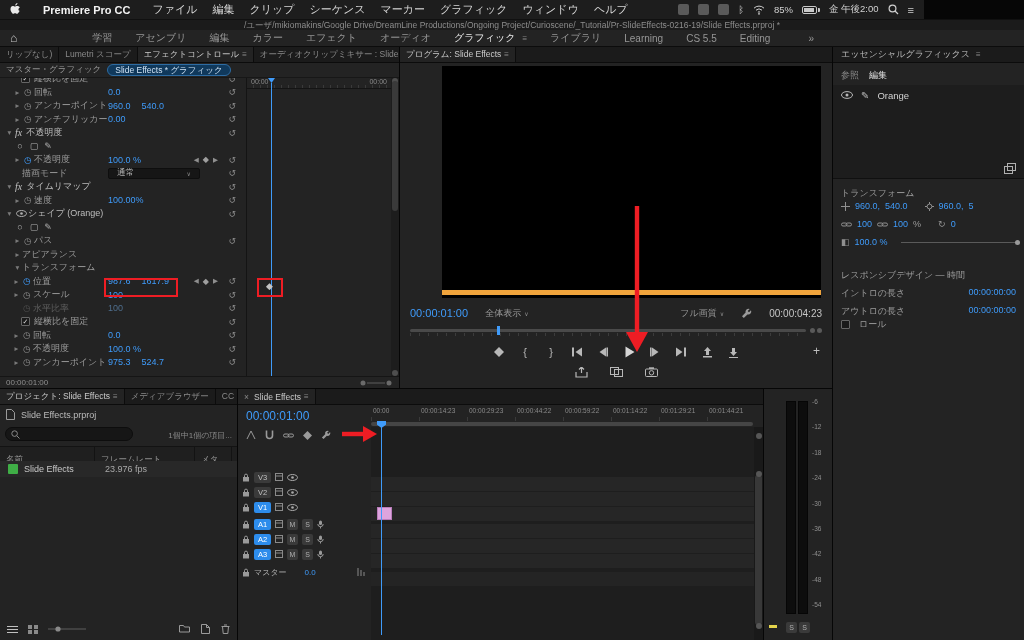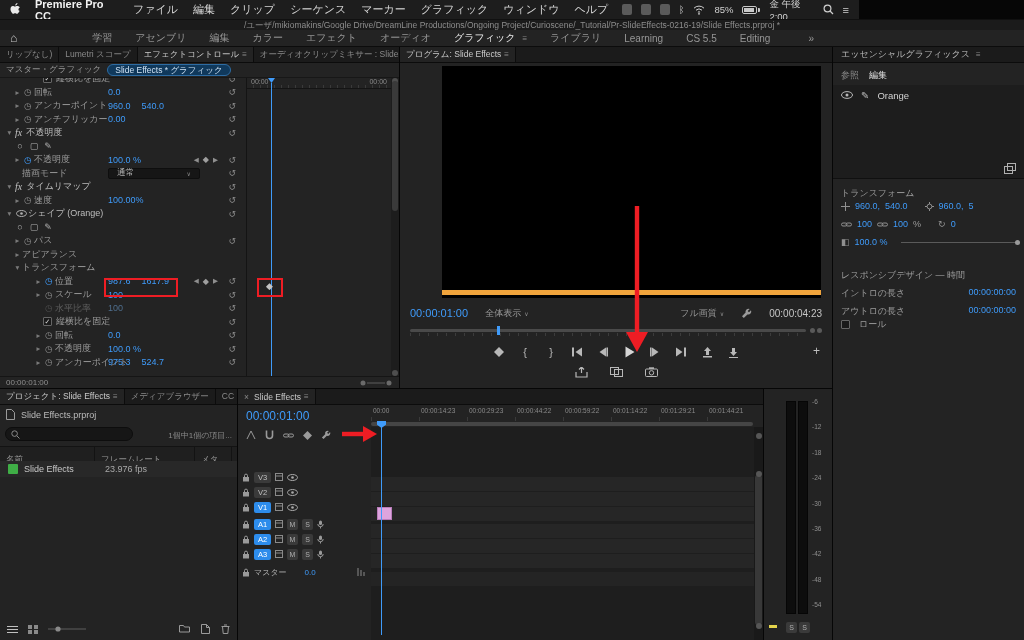--- a/index.html
+++ b/index.html
@@ -2,21 +2,21 @@
 <html><head>
 <meta charset="utf-8">
 <style>
 *{margin:0;padding:0;box-sizing:border-box}
 html,body{width:1024px;height:640px}
 body{position:relative;background:#060606;font-family:"Liberation Sans","DejaVu Sans",sans-serif;color:#a8a8a8;overflow:hidden;font-size:10px}
 svg{display:block}
 .panel{position:absolute;background:#232323;overflow:hidden}
 
 
-#menubar{position:absolute;left:0;top:0;width:859px;height:19px;background:#1d1d1d;display:flex;align-items:center;padding:0 10px;gap:14px;font-size:11px;color:#d6d6d6;z-index:10}
+#menubar{position:absolute;left:0;top:0;width:924px;height:19px;background:#1d1d1d;display:flex;align-items:center;padding:0 10px;gap:22px;font-size:11px;color:#d6d6d6;z-index:10}
 #menubar .app{font-weight:bold;color:#f2f2f2}
 .mb-items{display:flex;gap:15px;white-space:nowrap}
 #menubar .right{margin-left:auto;display:flex;align-items:center;gap:9px;font-size:9.5px;color:#d0d0d0}
 .statico{width:11px;height:11px;border-radius:2px;background:#6f6f6f;opacity:.75;display:inline-block}
 .batt{display:inline-flex;align-items:center;gap:1px}
 .batt .shell{width:15px;height:8px;border:1px solid #c8c8c8;border-radius:2px;position:relative}
 .batt .shell i{position:absolute;left:1px;top:1px;bottom:1px;width:10px;background:#c8c8c8}
 .batt .nub{width:2px;height:4px;background:#c8c8c8;border-radius:0 1px 1px 0}
 
 
@@ -34,21 +34,21 @@
 .tab.active{background:#232323;color:#cacaca}
 .pmenu{font-size:8px;color:#8a8a8a}
 
 
 #ec{left:0;top:47px;width:399px;height:341px}
 #ec .ec-header{height:15px;display:flex;align-items:center;gap:6px;padding:0 6px;font-size:8.5px;color:#9a9a9a;border-bottom:1px solid #171717}
 .clip-pill{background:#10395c;border:1px solid #2d6ca3;border-radius:7px;color:#cfe2f4;padding:0 7px;height:12px;line-height:10px;display:flex;align-items:center}
 #ec-rows{position:absolute;left:0;top:31px;width:246px;bottom:12px;overflow:hidden}
 .ec-row{height:13.5px;position:relative;display:flex;align-items:center;font-size:9px;color:#9c9c9c;white-space:nowrap}
 .ec-row.clip{margin-top:-6px}
-.ec-row.ind1{padding-left:5px}.ec-row.ind2{padding-left:13px}.ec-row.ind3{padding-left:34px}
+.ec-row.ind1{padding-left:5px}.ec-row.ind2{padding-left:13px}.ec-row.ind3{padding-left:12px}
 .ec-row .tri{width:9px;color:#7a7a7a;font-size:7.5px;text-align:center}
 .ec-row .sw{width:12px;font-size:9px;color:#8a8a8a;text-align:center}
 .ec-row .sw.on{color:#3f9bfa}
 .ec-row .fxb{font-style:italic;font-family:"Liberation Serif","DejaVu Serif",serif;color:#c2c2c2;margin:0 4px 0 1px;font-size:10px}
 .lbl.sec{color:#bdbdbd}
 .ec-row .vals{position:absolute;left:108px;display:flex;gap:11px;color:#3f9bfa}
 .ec-row.dim .lbl{color:#5d5d5d}.ec-row.dim .sw{color:#4d4d4d}.ec-row .vals.dim{color:#4f6e8d}
 .ec-row .reset{position:absolute;right:10px;color:#8a8a8a;font-size:9px}
 .ec-row .kf{position:absolute;right:28px;display:flex;gap:4px;align-items:center;font-size:6.5px;color:#8f8f8f}
 .ec-row .kf .kd{font-size:8px;color:#9f9f9f}

